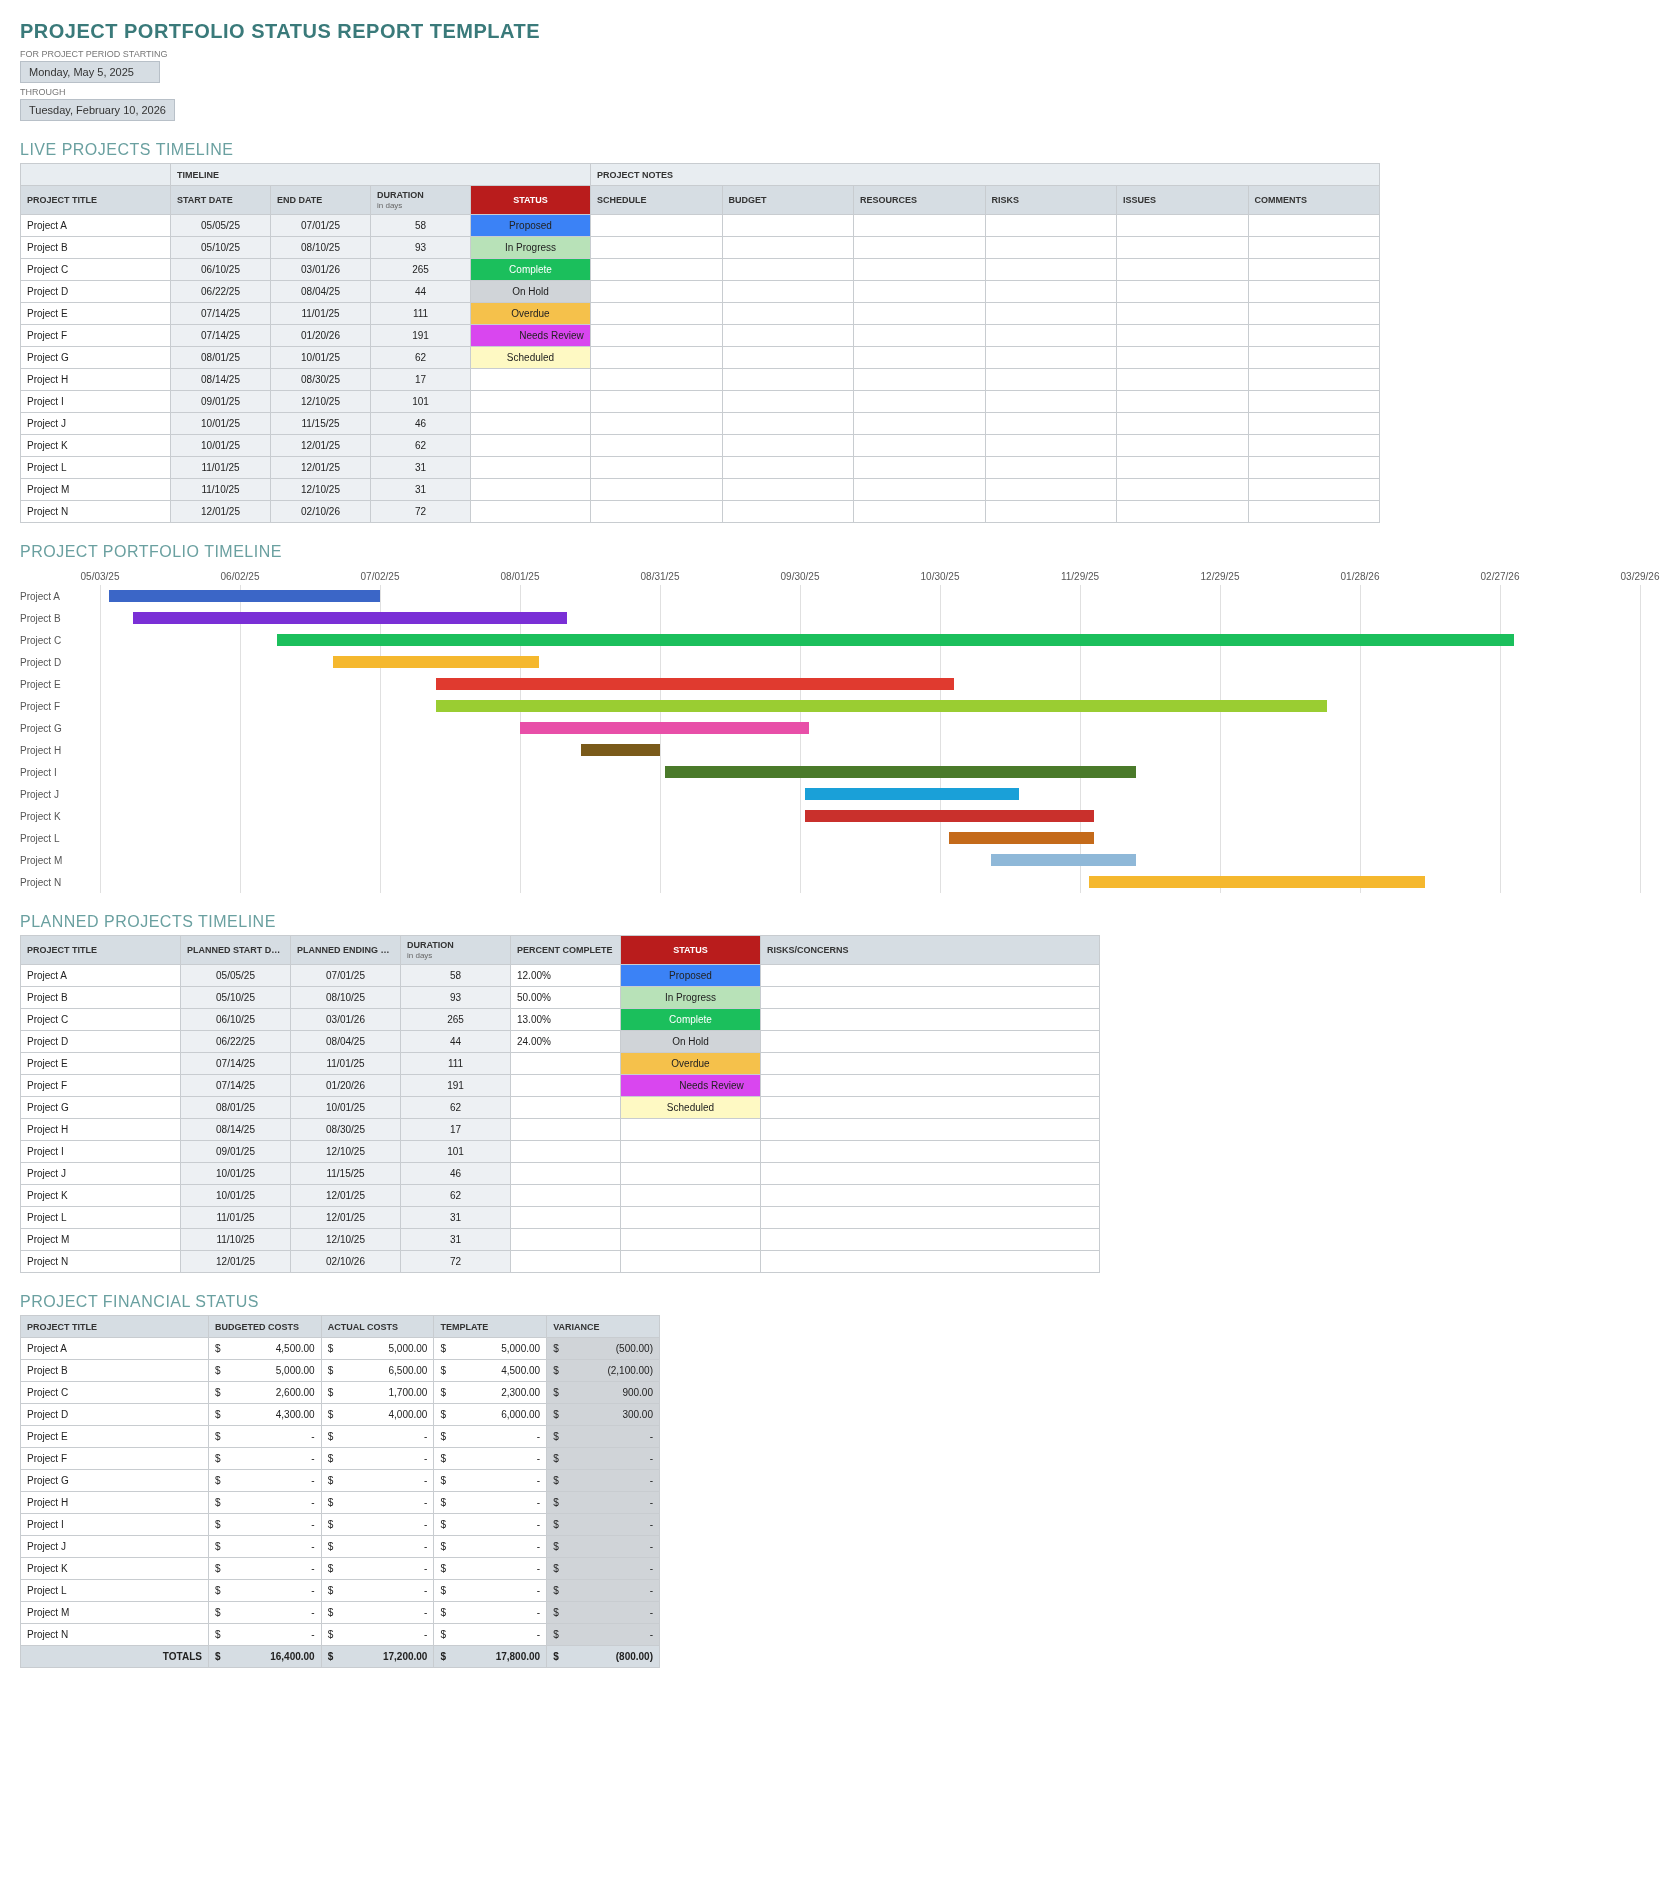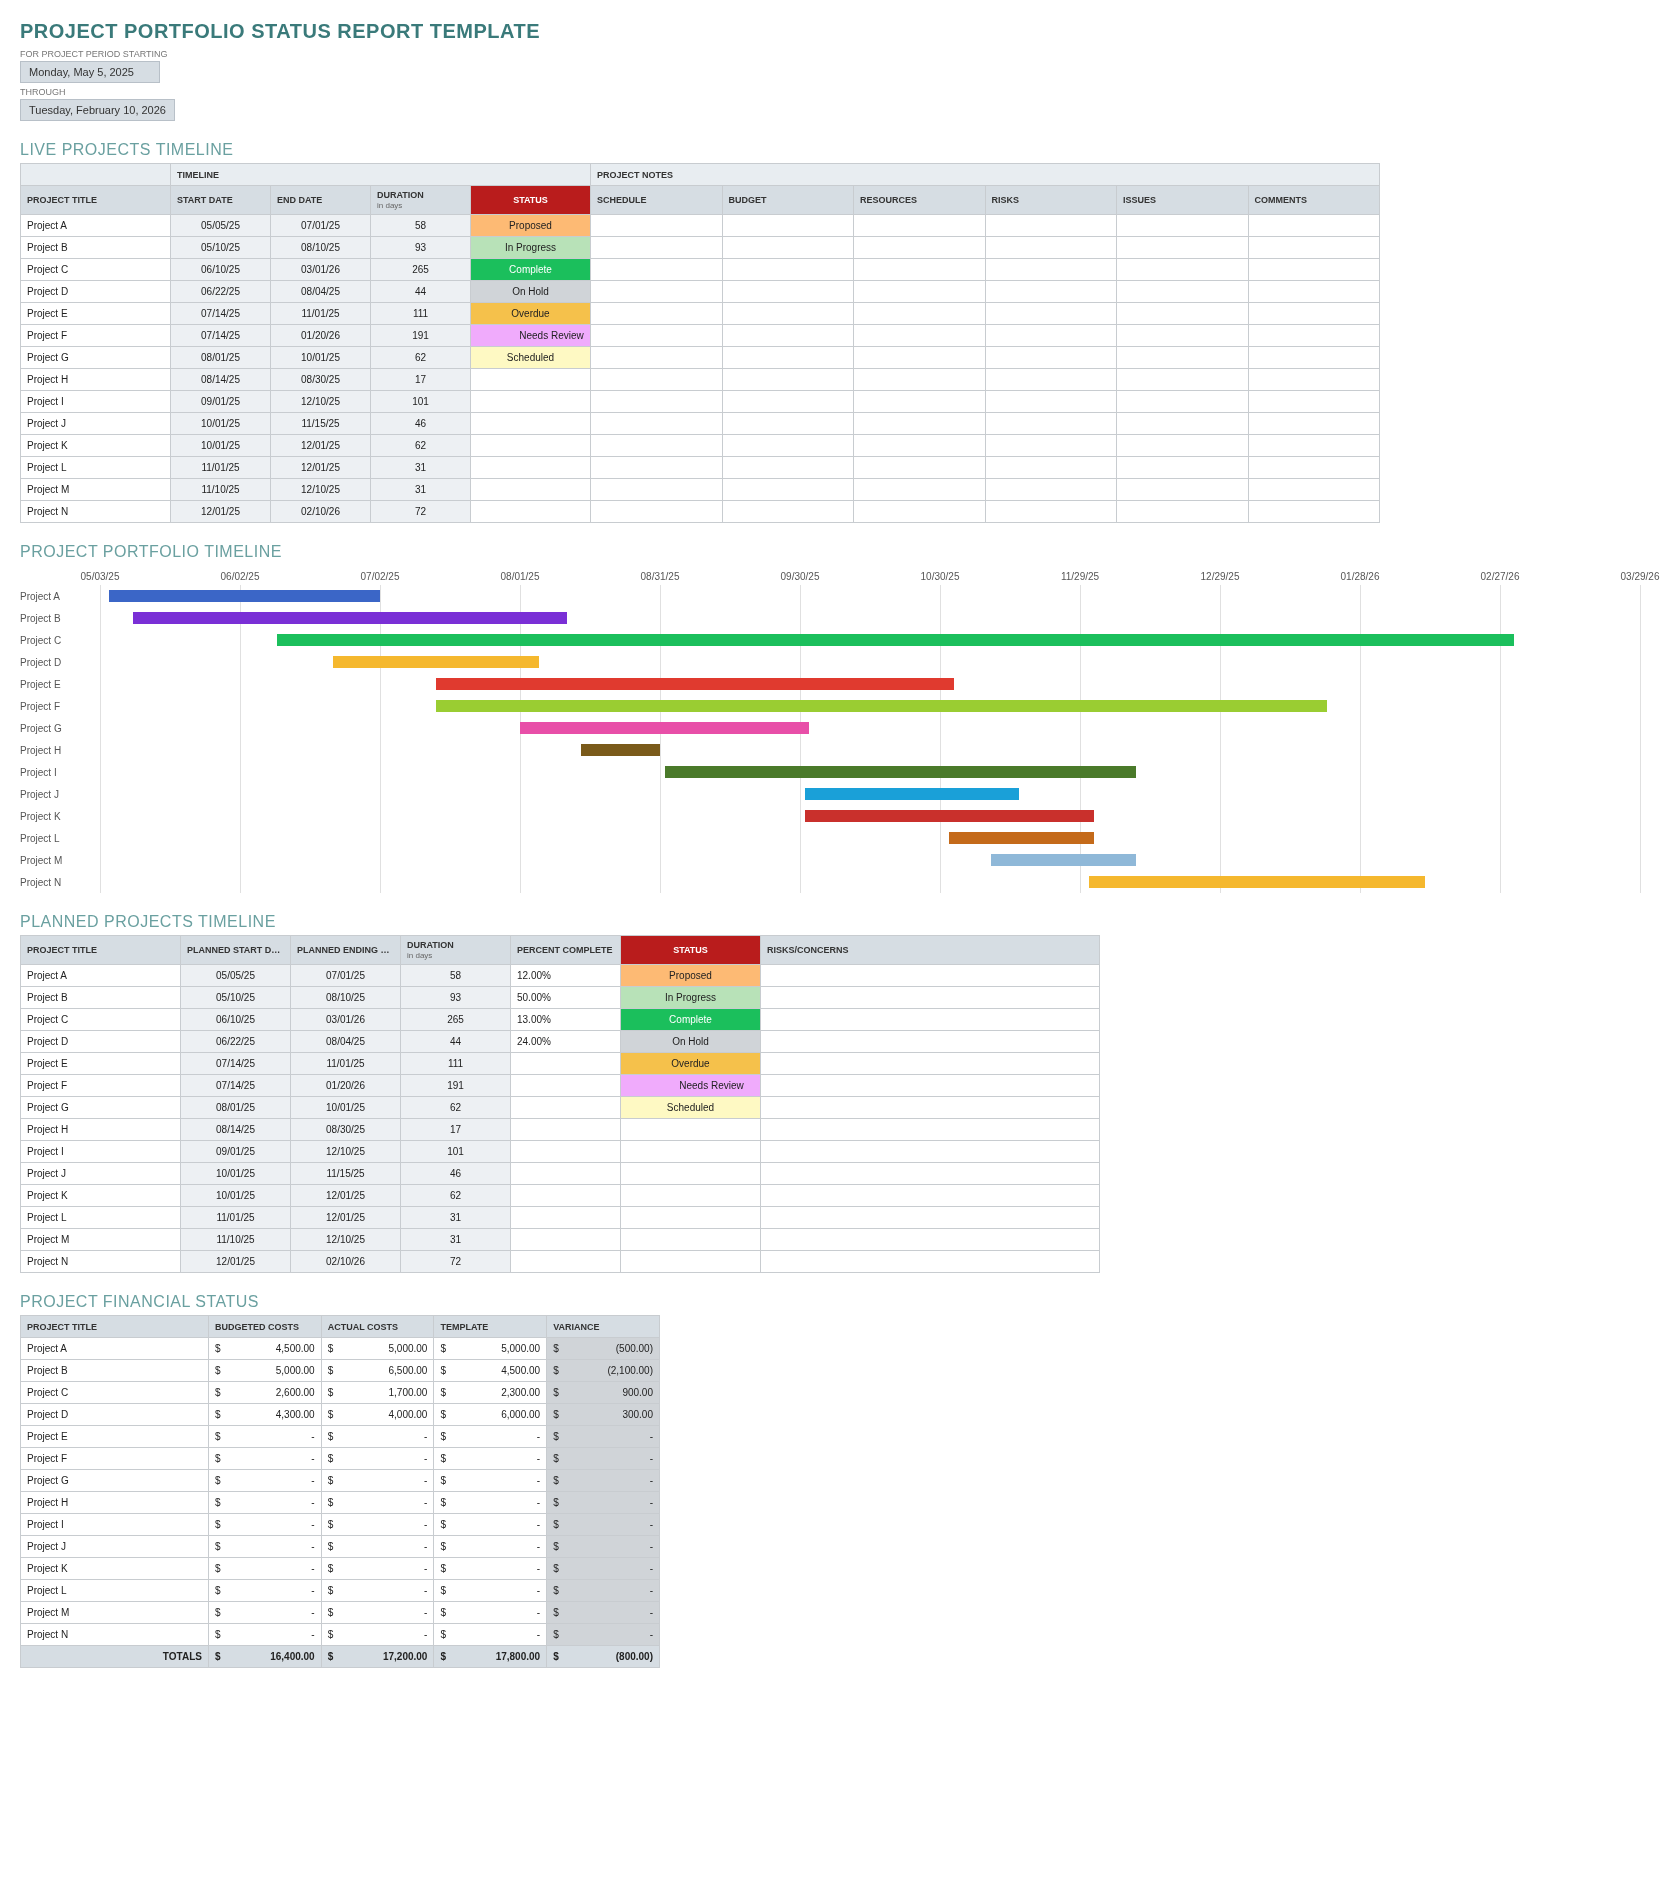--- a/index.html
+++ b/index.html
@@ -68,26 +68,26 @@
     text-align: left;
   }
   th.status-header {
     background: #b91c1c;
     color: #fff;
     text-align: center;
   }
   td.center { text-align: center; }
   td.shade { background: #edf0f3; }
   td.status-cell { text-align: center; font-size: 10px; }
-  .st-proposed    { background: #fdba74; }
+  .st-proposed    { background: #3b82f6; }
   .st-inprogress  { background: #b8e2b8; }
   .st-complete    { background: #1bbf5c; color: #fff; }
   .st-onhold      { background: #d0d4d8; }
   .st-overdue     { background: #f5c14b; }
-  .st-needsreview { background: #f0abfc; padding-left: 48px; }
+  .st-needsreview { background: #d946ef; padding-left: 48px; }
   .st-scheduled   { background: #fef9c3; }
   td.grey-cell { background: #d0d4d8; }
   .duration-sub { font-size: 8px; color: #666; font-weight: normal; }
 
   
   .gantt-wrap {
     position: relative;
     width: 1620px;
     margin-top: 4px;
   }

